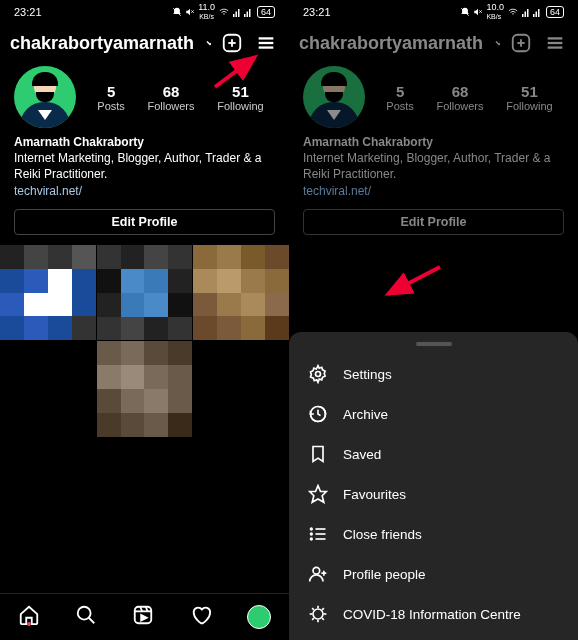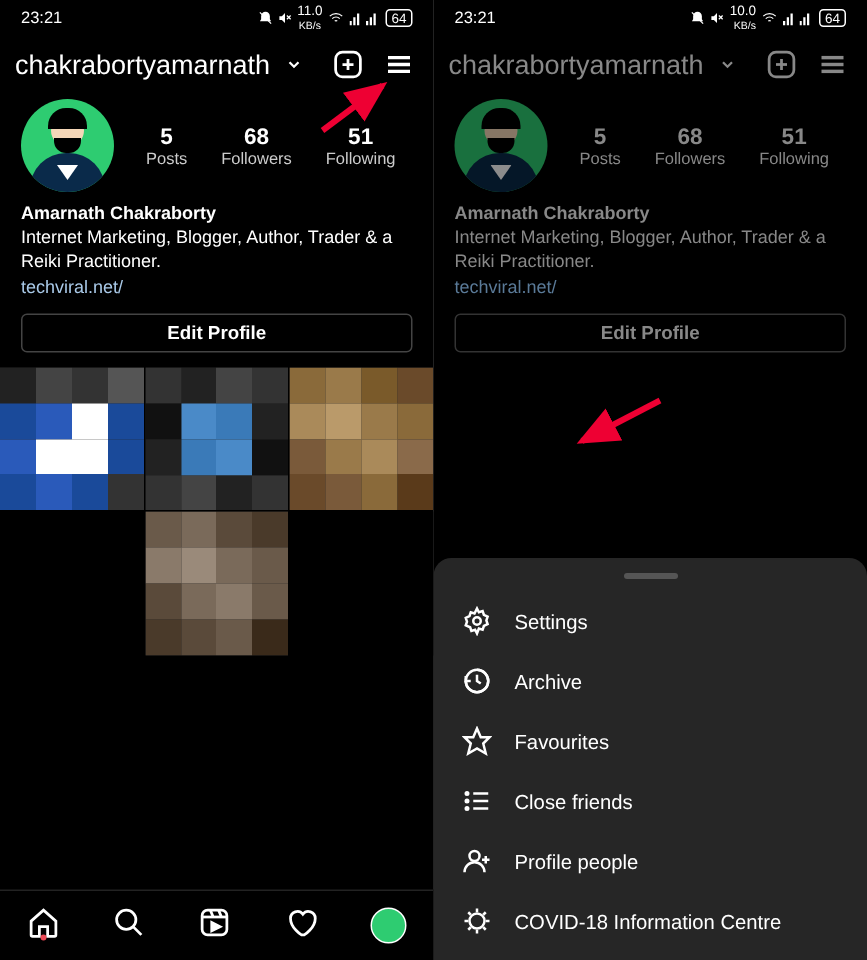--- a/index.html
+++ b/index.html
@@ -2,21 +2,21 @@
 <html><head>
 <meta charset="utf-8">
 <style>
 html,body{margin:0;padding:0;background:#888;font-family:-apple-system,Helvetica,Arial,sans-serif}
 .wrap{width:578px;height:640px;display:flex;position:relative}
 .phone{width:289px;height:640px;background:#000;color:#fff;position:relative;overflow:hidden}
 .status{height:24px;display:flex;justify-content:space-between;align-items:center;padding:0 14px;font-size:11px;font-weight:500}
 .status .right{display:flex;align-items:center;gap:3px;font-size:9px}
 .batt{border:1px solid #fff;border-radius:3px;padding:0 3px;font-size:9px;margin-left:2px}
 .hdr{display:flex;align-items:center;padding:6px 10px;gap:8px}
-.uname{font-size:18px;font-weight:400;flex:1;display:flex;align-items:center;gap:10px;overflow:hidden;white-space:nowrap}
+.uname{font-size:18px;font-weight:700;flex:1;display:flex;align-items:center;gap:10px;overflow:hidden;white-space:nowrap}
 .uname svg{flex-shrink:0}
 .ibtn{width:26px;height:26px;display:flex;align-items:center;justify-content:center;flex-shrink:0}
 .prow{display:flex;align-items:center;padding:4px 14px;gap:10px}
 .avatar{width:62px;height:62px;border-radius:50%;background:#2ecc71;position:relative;flex-shrink:0;overflow:hidden}
 .avatar .head{position:absolute;width:22px;height:22px;border-radius:50%;background:#f5d7b8;top:10px;left:20px}
 .avatar .hair{position:absolute;width:26px;height:14px;border-radius:12px 12px 0 0;background:#000;top:6px;left:18px}
 .avatar .beard{position:absolute;width:18px;height:10px;background:#000;top:26px;left:22px;border-radius:0 0 8px 8px}
 .avatar .body{position:absolute;width:50px;height:30px;background:#0a2a4a;bottom:-4px;left:6px;border-radius:24px 24px 0 0}
 .avatar .collar{position:absolute;width:14px;height:10px;background:#fff;bottom:8px;left:24px;clip-path:polygon(0 0,100% 0,50% 100%)}
 .stats{flex:1;display:flex;justify-content:space-around;text-align:center}
@@ -249,21 +249,21 @@
     <span class="right">
       <svg width="10" height="10" viewBox="0 0 24 24" fill="#fff">
             <path d="M12 2a7 7 0 017 7v5l2 3H3l2-3V9a7 7 0 017-7z"></path>
             <line x1="3" y1="3" x2="21" y2="21" stroke="#fff" stroke-width="2"></line>
           </svg>
       <svg width="10" height="10" viewBox="0 0 24 24" fill="#fff">
             <path d="M3 9v6h4l5 5V4L7 9H3z"></path>
             <line x1="15" y1="8" x2="21" y2="14" stroke="#fff" stroke-width="2"></line>
             <line x1="21" y1="8" x2="15" y2="14" stroke="#fff" stroke-width="2"></line>
           </svg>
-      <span style="text-align:right;line-height:1"><span>10.0</span><br><span style="font-size:7px">KB/s</span></span>
+      <span style="text-align:left;line-height:1"><span>10.0</span><br><span style="font-size:7px">KB/s</span></span>
       <svg width="12" height="10" viewBox="0 0 24 24" fill="none" stroke="#fff" stroke-width="2">
             <path d="M2 9a15 15 0 0120 0M6 13a9 9 0 0112 0M10 17a3 3 0 014 0"></path>
           </svg>
       <svg width="8" height="10" viewBox="0 0 16 20" fill="#fff">
             <rect x="0" y="14" width="3" height="6"></rect>
             <rect x="5" y="9" width="3" height="11"></rect>
             <rect x="10" y="4" width="3" height="16"></rect>
           </svg>
       <svg width="8" height="10" viewBox="0 0 16 20" fill="#fff">
             <rect x="0" y="14" width="3" height="6"></rect>
@@ -344,20 +344,28 @@
           <span class="ic">
             <svg width="20" height="20" viewBox="0 0 24 24" fill="none" stroke="#fff" stroke-width="2">
               <circle cx="12" cy="12" r="9"></circle>
               <polyline points="12 7 12 12 15 14"></polyline>
               <polyline points="3 5 3 12" stroke-width="0"></polyline>
               <path d="M3 12a9 9 0 109-9"></path>
               <polyline points="3 8 3 12 7 12"></polyline>
             </svg>
           </span>
           <span>Archive</span>
+        </div>
+    <div class="mitem">
+          <span class="ic">
+            <svg width="20" height="20" viewBox="0 0 24 24" fill="none" stroke="#fff" stroke-width="2">
+              <path d="M6 3h12v18l-6-4-6 4V3z"></path>
+            </svg>
+          </span>
+          <span>Saved</span>
         </div>
     <div class="mitem">
           <span class="ic">
             <svg width="20" height="20" viewBox="0 0 24 24" fill="none" stroke="#fff" stroke-width="2">
               <polygon points="12 2 15 9 22 9 17 14 19 22 12 18 5 22 7 14 2 9 9 9"></polygon>
             </svg>
           </span>
           <span>Favourites</span>
         </div>
     <div class="mitem">

